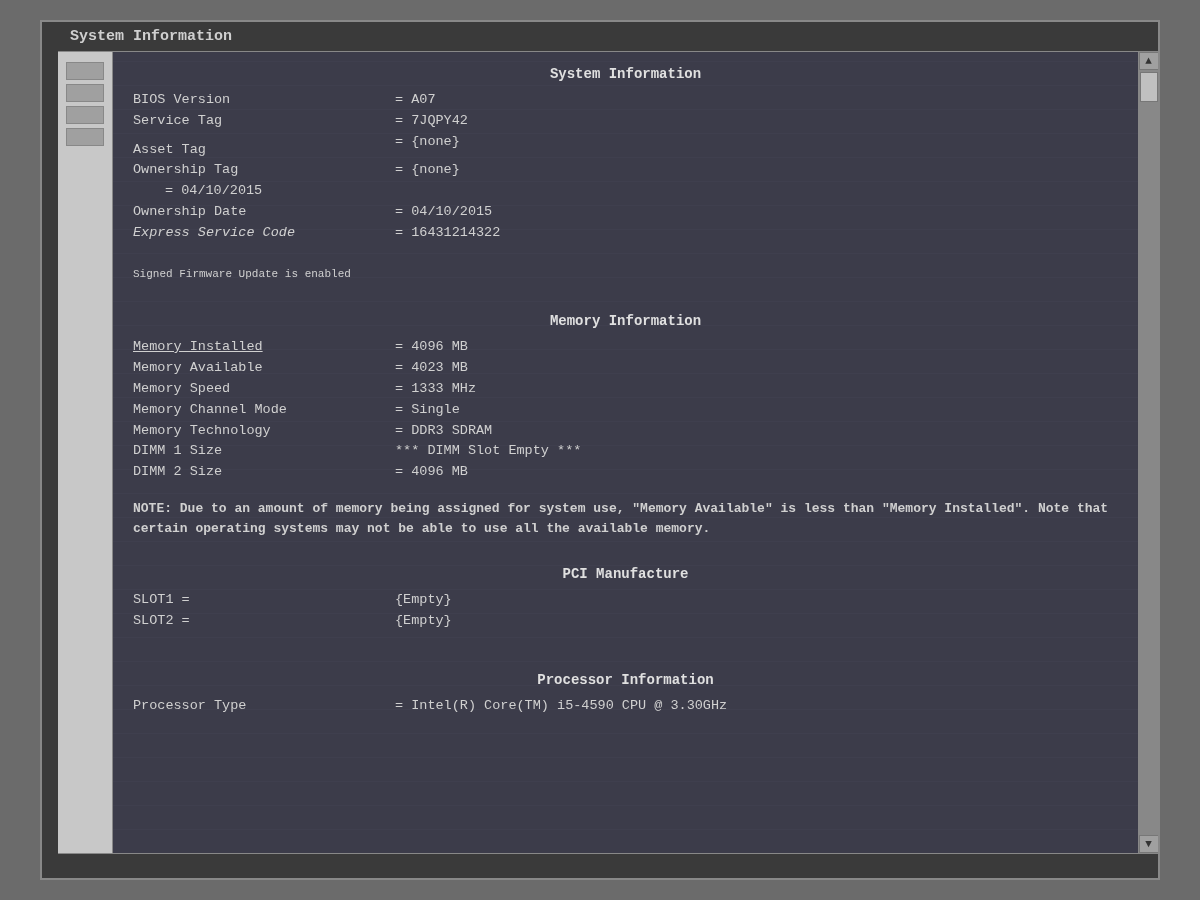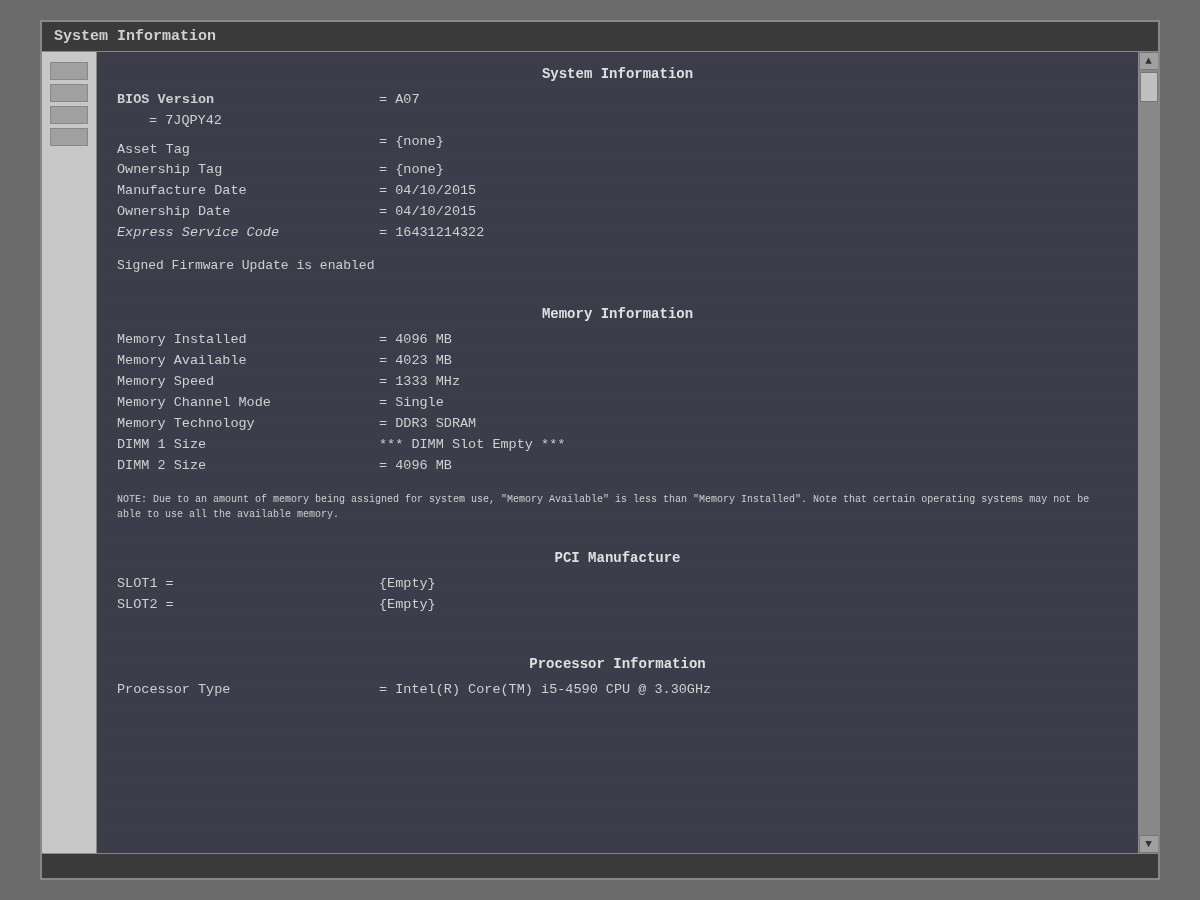--- a/index.html
+++ b/index.html
@@ -26,20 +26,21 @@
     }
 
     .bios-window {
       width: 1120px;
       height: 860px;
       background-color: #3a3a3a;
       border: 2px solid #888;
       position: relative;
       display: flex;
       flex-direction: column;
+      padding-left: 16px;
     }
 
     .title-bar {
       background-color: #3a3a3a;
       color: #d0d0d0;
       font-size: 15px;
       font-weight: bold;
       padding: 6px 12px;
       border-bottom: 1px solid #888;
     }
@@ -111,23 +112,23 @@
       color: #d0d0d0;
     }
 
     .info-value {
       color: #d0d0d0;
       margin-left: 32px;
     }
 
     .info-note {
       color: #d0d0d0;
-      margin-top: 12px;
+      margin-top: 22px;
       margin-bottom: 8px;
-      font-size: 13px;
+      font-size: 11px;
     }
 
     .section-gap {
       height: 18px;
     }
 
     .section-gap-small {
       height: 10px;
     }
 
@@ -164,25 +165,26 @@
       width: 18px;
       height: 30px;
       background-color: #c0c0c0;
       border: 1px solid #777;
       position: absolute;
       top: 2px;
       left: 1px;
     }
 
     .note-text {
-      font-size: 10px;
+      font-size: 13px;
       color: #d0d0d0;
       line-height: 1.5;
       margin-top: 6px;
       margin-bottom: 6px;
+      font-weight: bold;
     }
 
     .bottom-bar {
       height: 25px;
       background-color: #3a3a3a;
       border-top: 1px solid #888;
     }
   </style>
 </head>
 <body>
@@ -202,57 +204,57 @@
         <div class="sidebar-block"></div>
       </div>
 
       <div class="main-panel">
         <div class="info-content">
 
           <div class="section-title">System Information</div>
 
           <div id="system-info-rows">
               <div class="info-row">
-                <span class="info-label" style="min-width: 230px; font-weight: bold;">BIOS Version</span>
+                <span class="info-label" style="min-width: 230px;">BIOS Version</span>
                 <span class="info-value">= A07</span>
               </div>
               <div class="info-row">
+                <span class="info-label" style="min-width: 230px;">Service Tag</span>
                 <span class="info-value">= 7JQPY42</span>
               </div>
               <div class="info-row">
                 <span class="info-label" style="min-width: 230px; margin-top: 8px;">Asset Tag</span>
                 <span class="info-value">= {none}</span>
               </div>
               <div class="info-row">
                 <span class="info-label" style="min-width: 230px;">Ownership Tag</span>
                 <span class="info-value">= {none}</span>
               </div>
               <div class="info-row">
-                <span class="info-label" style="min-width: 230px;">Manufacture Date</span>
                 <span class="info-value">= 04/10/2015</span>
               </div>
               <div class="info-row">
                 <span class="info-label" style="min-width: 230px;">Ownership Date</span>
                 <span class="info-value">= 04/10/2015</span>
               </div>
               <div class="info-row">
                 <span class="info-label" style="min-width: 230px; font-style: italic;">Express Service Code</span>
                 <span class="info-value">= 16431214322</span>
               </div>
             </div>
 
           <div class="info-note">Signed Firmware Update is enabled</div>
 
           <div class="section-gap"></div>
 
           <div class="section-title">Memory Information</div>
 
           <div id="memory-info-rows">
               <div class="info-row">
-                <span class="info-label" style="min-width: 230px;">Memory Installed</span>
+                <span class="info-label" style="min-width: 230px; text-decoration: underline;">Memory Installed</span>
                 <span class="info-value">= 4096 MB</span>
               </div>
               <div class="info-row">
                 <span class="info-label" style="min-width: 230px;">Memory Available</span>
                 <span class="info-value">= 4023 MB</span>
               </div>
               <div class="info-row">
                 <span class="info-label" style="min-width: 230px;">Memory Speed</span>
                 <span class="info-value">= 1333 MHz</span>
               </div>

